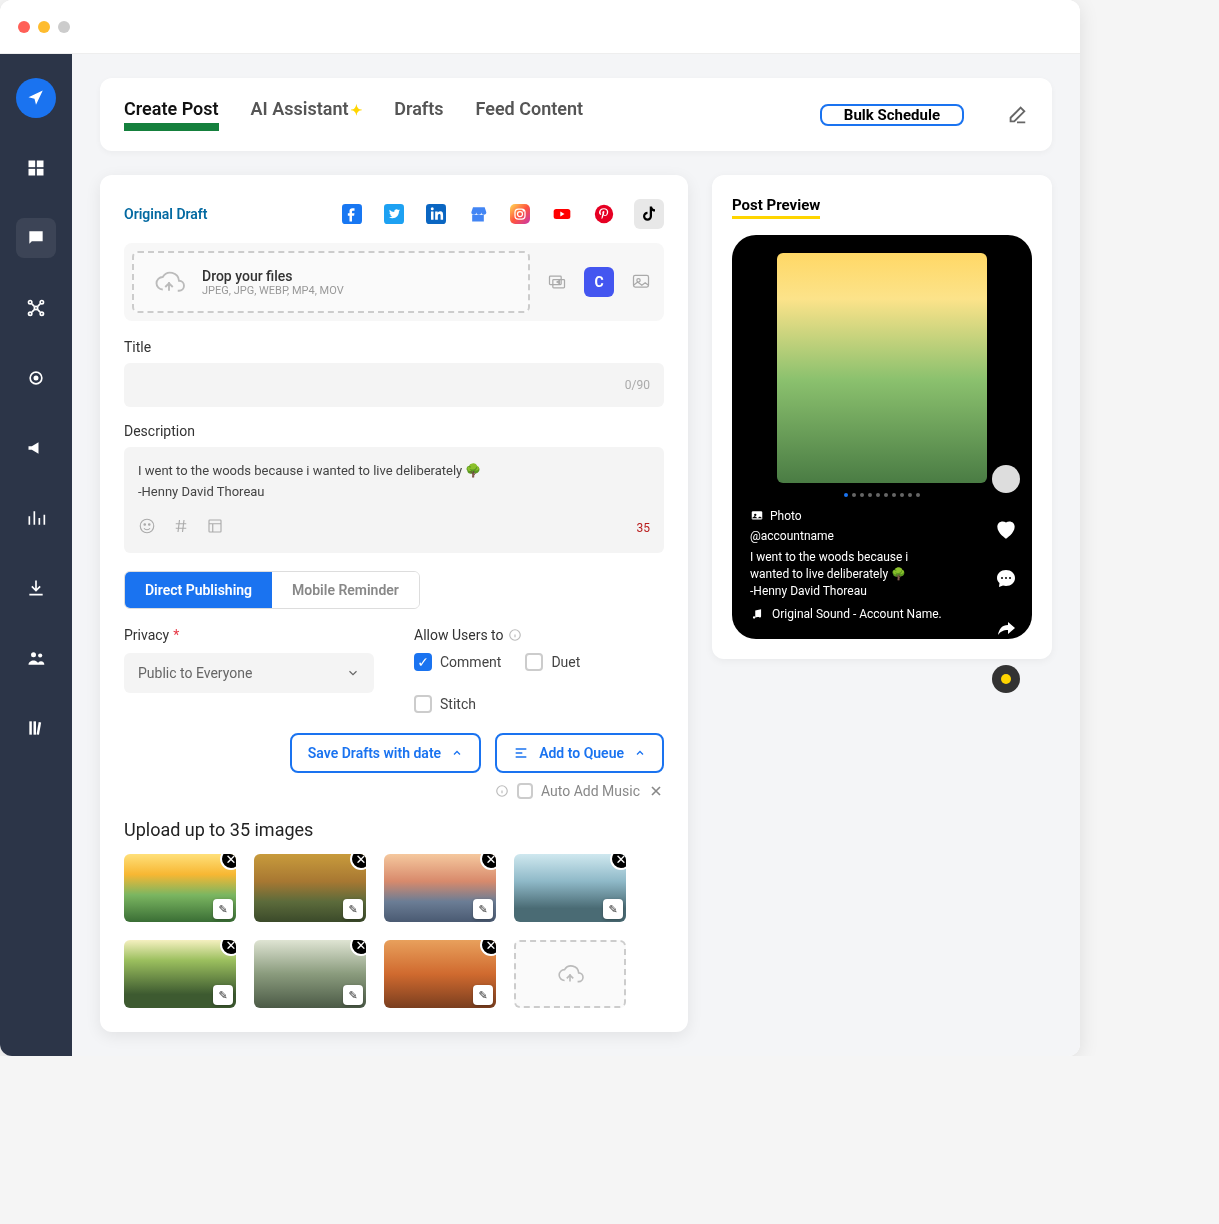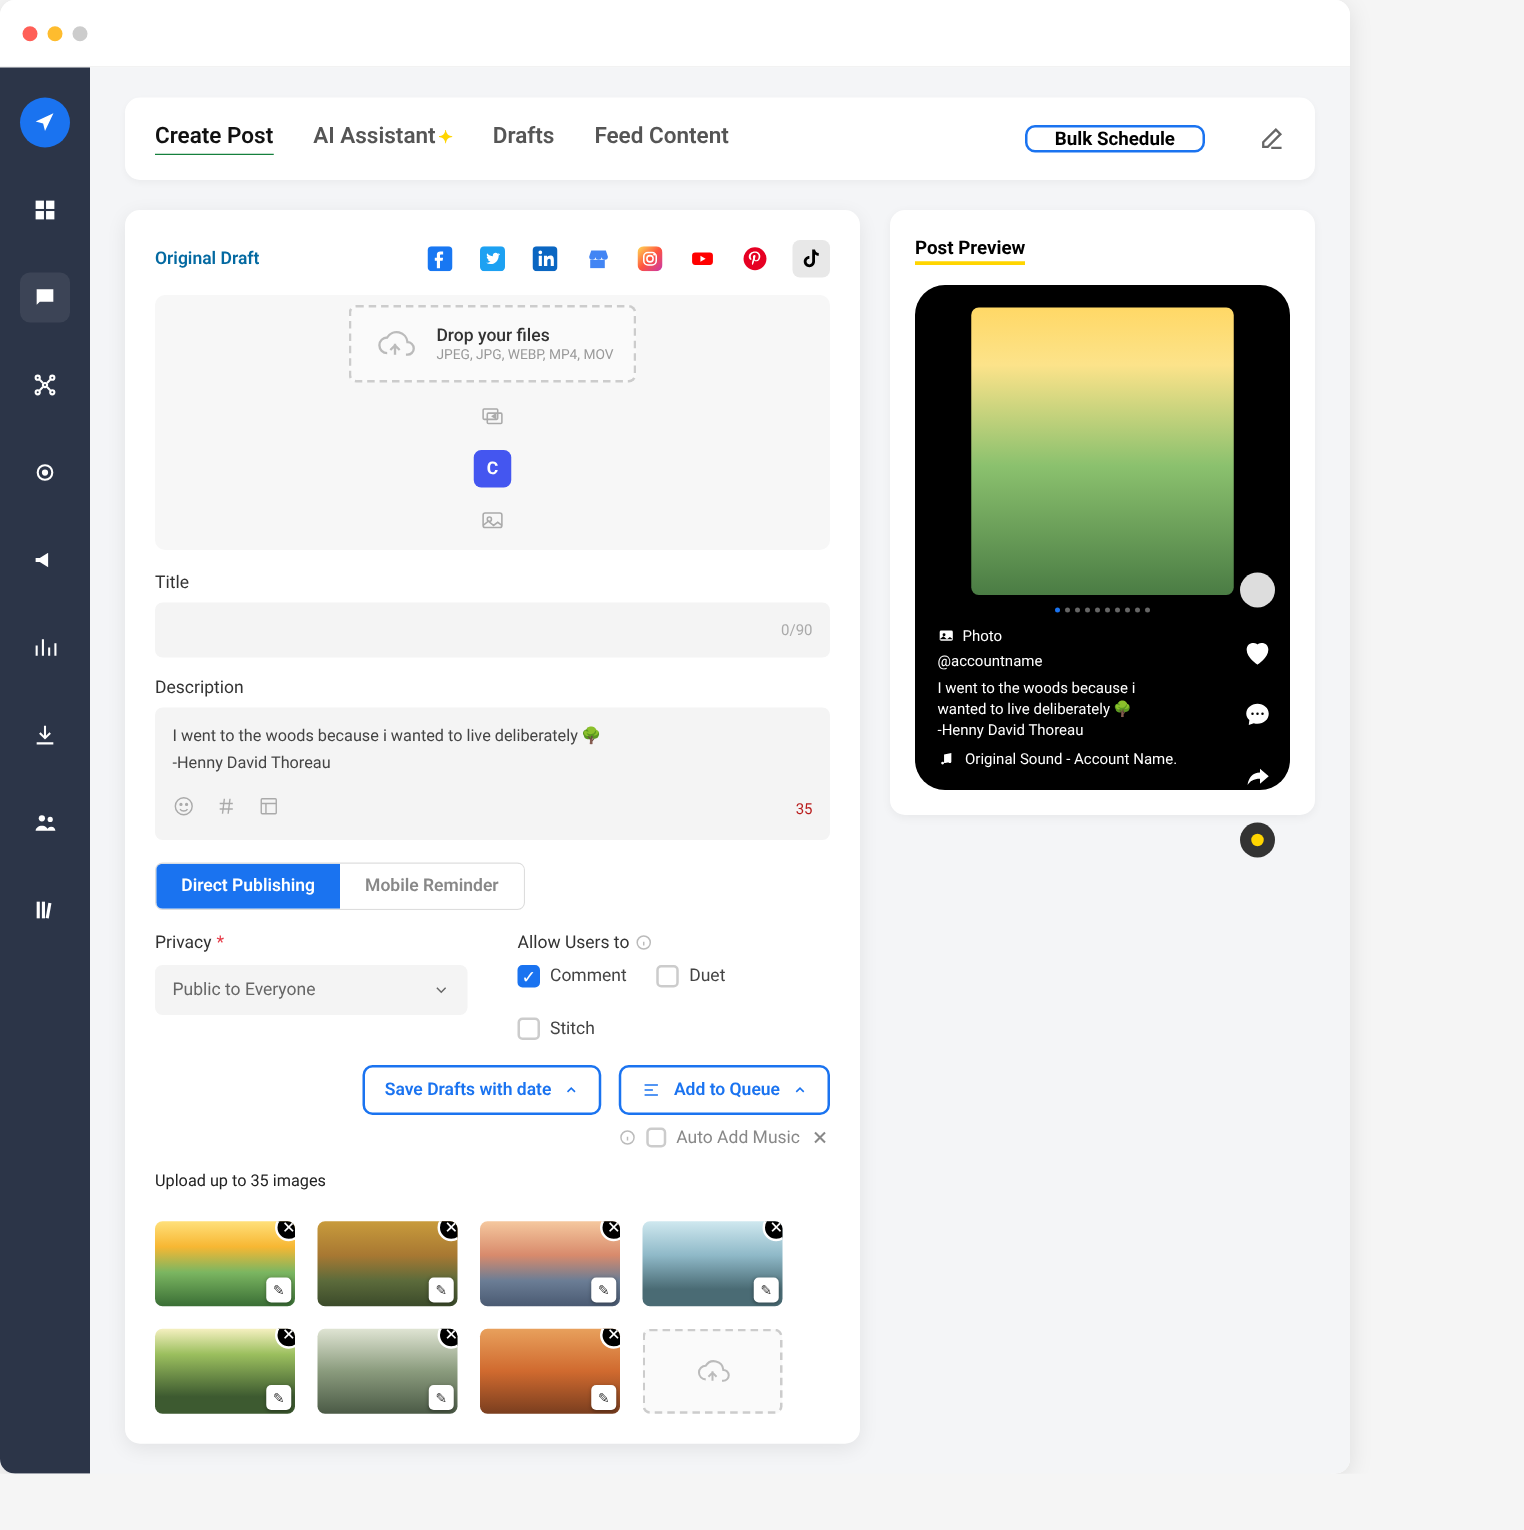--- a/index.html
+++ b/index.html
@@ -12,32 +12,32 @@
 .dot.green { background: #ccc; }
 .app-body { display: flex; background: #f4f5f7; min-height: 700px; }
 .sidebar { width: 72px; background: #2c3548; display: flex; flex-direction: column; align-items: center; padding-top: 24px; gap: 30px; }
 .sb-item { width: 40px; height: 40px; display: flex; align-items: center; justify-content: center; border-radius: 8px; cursor: pointer; color: #fff; }
 .sb-item.brand { background: #1a73f0; border-radius: 50%; width: 40px; height: 40px; }
 .sb-item.active { background: rgba(255,255,255,0.08); }
 .main { flex: 1; padding: 24px 28px; }
 .topbar { background: #fff; border-radius: 12px; padding: 20px 24px; display: flex; align-items: center; gap: 28px; margin-bottom: 24px; box-shadow: 0 2px 6px rgba(0,0,0,0.04); }
 .tabs { display: flex; gap: 32px; flex: 1; }
 .tab { font-size: 18px; font-weight: 600; color: #555; cursor: pointer; position: relative; padding-bottom: 4px; }
-.tab.active { color: #111; border-bottom: 1px solid #15803d; }
+.tab.active { color: #111; border-bottom: 8px solid #15803d; }
 .sparkle { color: #ffd500; font-size: 14px; margin-left: 2px; }
 .bulk-btn { border: 2px solid #1a73f0; color: #000000; background: #fff; padding: 0 22px; border-radius: 8px; font-weight: 700; font-size: 15px; cursor: pointer; }
 .compose-icon { width: 22px; height: 22px; color: #666; cursor: pointer; margin-left: 14px; }
 .columns { display: flex; gap: 24px; align-items: flex-start; }
 .editor { flex: 1; background: #fff; border-radius: 12px; padding: 24px; box-shadow: 0 4px 16px rgba(0,0,0,0.08); }
 .editor-head { display: flex; align-items: center; gap: 12px; margin-bottom: 14px; }
 .draft-label { font-weight: 600; font-size: 14px; color: #0369a1; margin-right: auto; }
 .socials { display: flex; gap: 18px; align-items: center; }
 .soc { width: 24px; height: 24px; display: flex; align-items: center; justify-content: center; border-radius: 4px; cursor: pointer; font-size: 16px; }
 .soc.active { background: #e8e8e8; padding: 4px; width: 30px; height: 30px; border-radius: 6px; }
-.dropzone-row { display: flex; gap: 12px; align-items: center; background: #f7f7f7; padding: 8px; border-radius: 8px; margin-bottom: 18px; flex-direction: column; }
+.dropzone-row { display: flex; gap: 12px; align-items: center; background: #f7f7f7; padding: 8px; border-radius: 8px; margin-bottom: 18px; }
 .dropzone { flex: 1; border: 2px dashed #ccc; border-radius: 6px; padding: 14px 16px; display: flex; align-items: center; gap: 14px; background: #fafafa; cursor: pointer; }
 .drop-icon { color: #bbb; }
 .drop-text { font-size: 14px; color: #333; font-weight: 500; }
 .drop-sub { font-size: 11px; color: #999; }
 .mini-btn { width: 30px; height: 30px; border-radius: 6px; display: flex; align-items: center; justify-content: center; cursor: pointer; }
 .mini-btn.blue { background: #4456f0; color: #fff; }
 .field-label { font-size: 14px; color: #333; margin-bottom: 8px; }
 .title-box { position: relative; margin-bottom: 16px; }
 .title-input { width: 100%; background: #f4f4f4; border: none; border-radius: 6px; padding: 14px 60px 14px 14px; font-size: 14px; }
 .counter { position: absolute; right: 14px; top: 50%; transform: translateY(-50%); font-size: 12px; color: #aaa; text-align: center; }
@@ -55,21 +55,21 @@
 .req { color: #e63946; }
 .info-i { width: 14px; height: 14px; color: #bbb; }
 .select-box { background: #f4f4f4; border-radius: 6px; padding: 12px 14px; display: flex; align-items: center; justify-content: space-between; font-size: 14px; color: #666; cursor: pointer; }
 .checks { display: flex; gap: 24px; flex-wrap: wrap; }
 .check-item { display: flex; align-items: center; gap: 8px; font-size: 14px; color: #444; cursor: pointer; }
 .chk { width: 18px; height: 18px; border: 2px solid #ccc; border-radius: 4px; display: flex; align-items: center; justify-content: center; }
 .chk.on { background: #1a73f0; border-color: #1a73f0; color: #fff; }
 .actions-row { display: flex; gap: 14px; justify-content: flex-end; margin-bottom: 10px; }
 .act-btn { border: 2px solid #1a73f0; color: #1a73f0; background: #fff; padding: 10px 16px; border-radius: 8px; font-weight: 600; font-size: 14px; cursor: pointer; display: flex; align-items: center; gap: 10px; }
 .music-row { display: flex; align-items: center; gap: 8px; justify-content: flex-end; font-size: 14px; color: #888; margin-bottom: 20px; }
-.upload-label { font-size: 13px; color: #222; margin-bottom: 24px; }
+.upload-label { font-size: 18px; color: #222; margin-bottom: 14px; }
 .thumbs { display: flex; flex-wrap: wrap; gap: 18px; }
 .thumb { width: 112px; height: 68px; border-radius: 6px; position: relative; overflow: hidden; }
 .thumb-close { position: absolute; top: -6px; right: -6px; width: 22px; height: 22px; background: #000; color: #fff; border-radius: 50%; display: flex; align-items: center; justify-content: center; font-size: 13px; cursor: pointer; border: 2px solid #fff; }
 .thumb-edit { position: absolute; bottom: 3px; right: 3px; width: 20px; height: 20px; background: #fff; border-radius: 4px; display: flex; align-items: center; justify-content: center; cursor: pointer; font-size: 11px; color: #333; box-shadow: 0 1px 3px rgba(0,0,0,0.3); }
 .thumb-add { border: 2px dashed #ccc; background: #fafafa; display: flex; align-items: center; justify-content: center; color: #bbb; cursor: pointer; }
 .preview { width: 340px; background: #fff; border-radius: 12px; padding: 20px; box-shadow: 0 2px 8px rgba(0,0,0,0.05); }
 .prev-title { font-weight: 700; font-size: 15px; border-bottom: 3px solid #ffd500; display: inline-block; padding-bottom: 2px; margin-bottom: 16px; }
 .phone { background: #000; border-radius: 24px; padding: 18px 12px; position: relative; }
 .phone-img { width: 210px; height: 230px; border-radius: 6px; margin: 0 auto; display: block; background: linear-gradient(180deg, #ffd866 0%, #fce38a 20%, #8bc16e 55%, #4a7c44 100%); position: relative; overflow: hidden; }
 .phone-side { position: absolute; right: 12px; top: 230px; display: flex; flex-direction: column; gap: 22px; align-items: center; }

